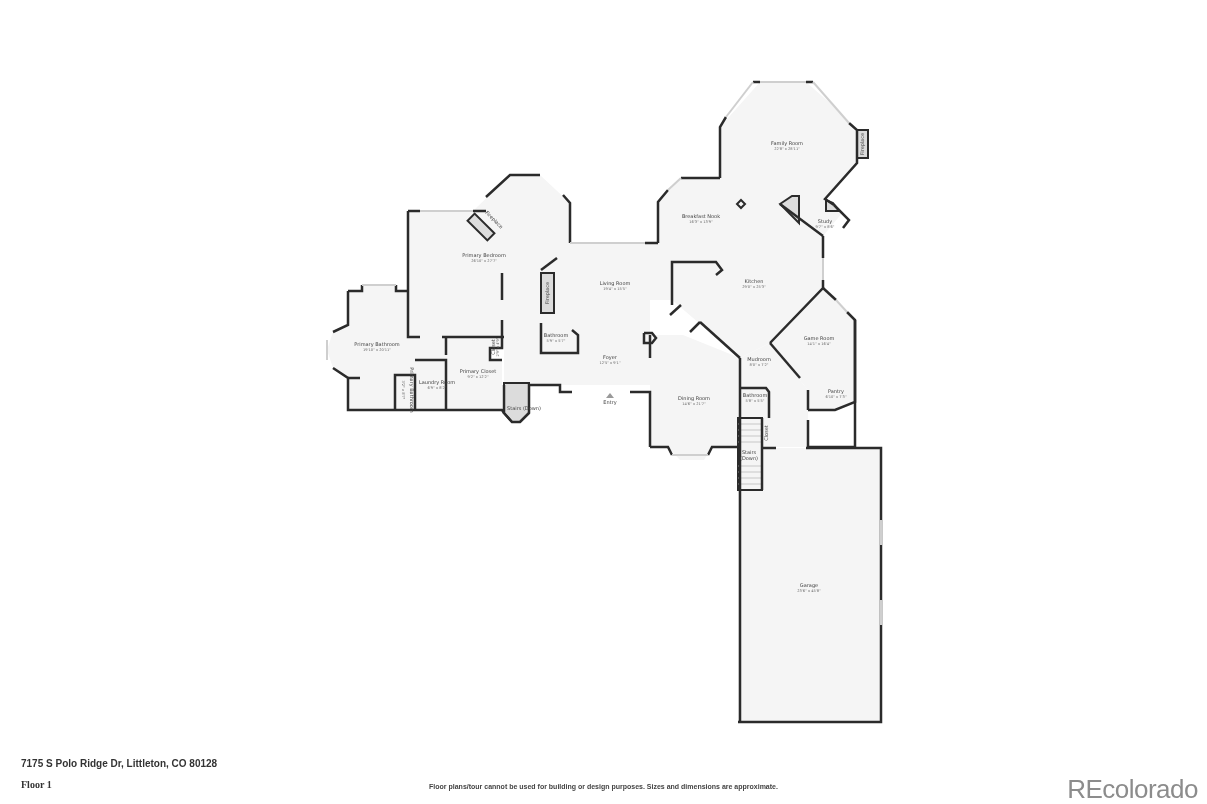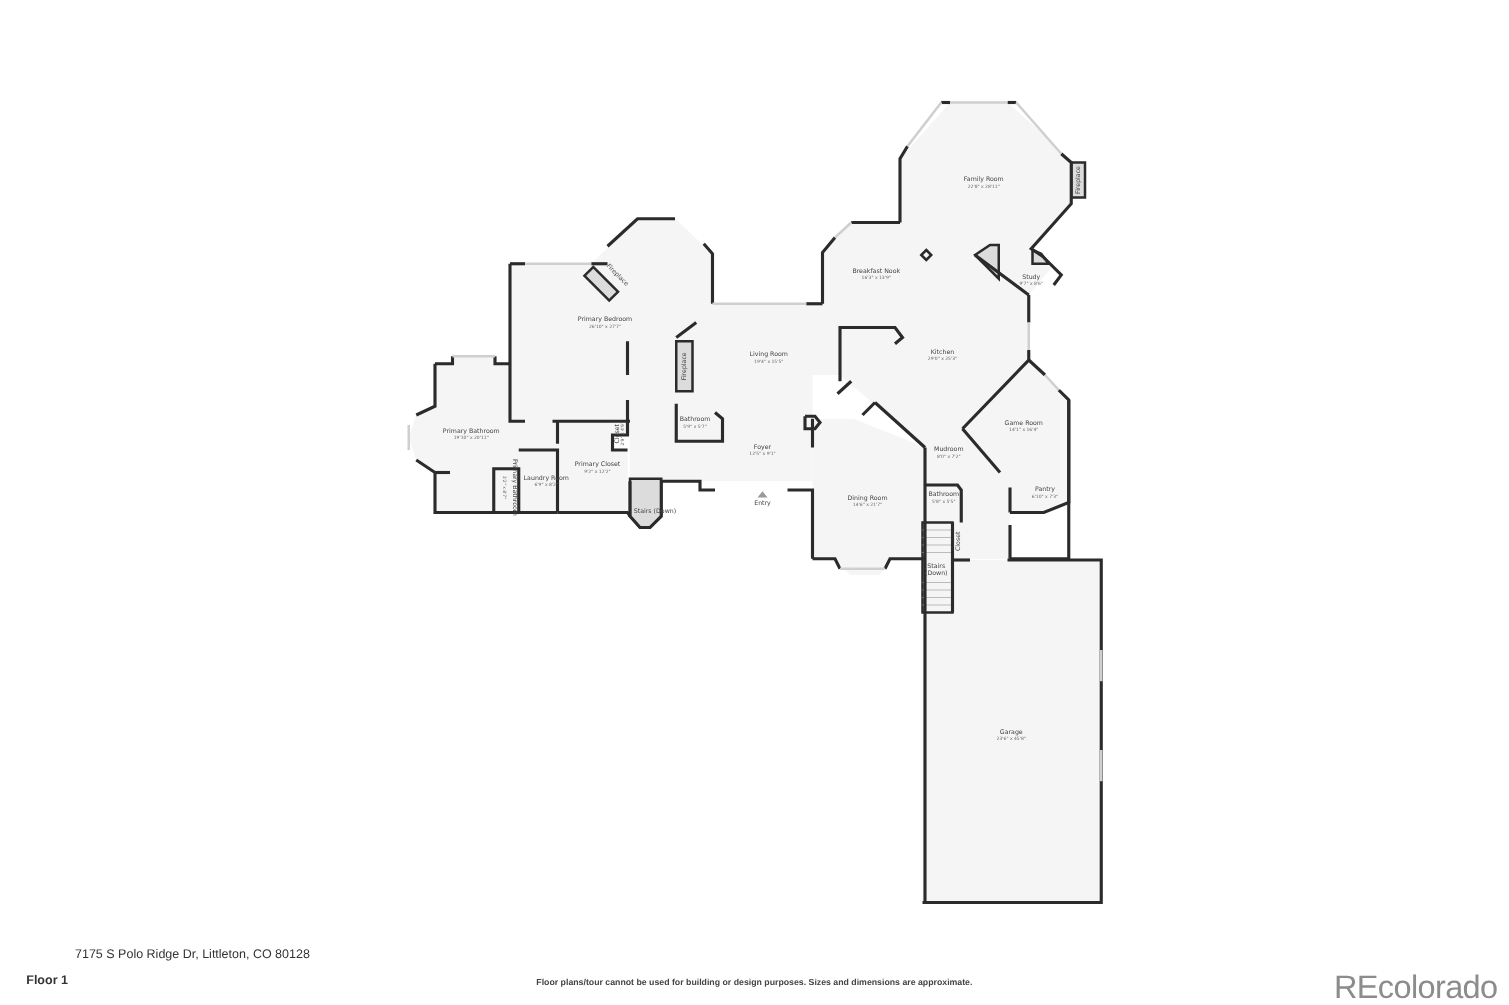--- a/index.html
+++ b/index.html
@@ -1,21 +1,21 @@
 <!DOCTYPE html>
 <html><head>
 <meta charset="utf-8">
 <style>
   html, body { margin:0; padding:0; background:#ffffff; }
   body { width:1207px; height:804px; position:relative; overflow:hidden; font-family:"Liberation Sans", sans-serif; }
   #plan { position:absolute; left:0; top:0; width:1207px; height:804px; }
   .room-label { font-family:"DejaVu Sans", sans-serif; font-size:5px; fill:#444; text-anchor:middle; }
   .room-dim { font-family:"DejaVu Sans", sans-serif; font-size:3.6px; fill:#666; text-anchor:middle; }
-  .footer-address { position:absolute; left:21px; top:758px; font-size:10px; font-weight:normal; color:#333;margin-left:39px; }
-  .footer-floor { position:absolute; left:21px; top:779px; font-size:10px; font-weight:bold; color:#333; }
+  .footer-address { position:absolute; left:21px; top:758px; font-size:10px; font-weight:bold; color:#333; }
+  .footer-floor { position:absolute; left:21px; top:779px; font-size:10px; font-weight:bold; color:#333;font-family:Liberation Serif, serif; }
   .footer-disclaimer { position:absolute; left:0; width:1207px; top:783px; text-align:center; font-size:7px; font-weight:bold; color:#444; }
   .footer-brand { position:absolute; right:9px; top:774px; font-size:26px; color:#8c8c8c; letter-spacing:-0.5px; }
 </style>
 </head>
 <body>
 
 <svg id="plan" viewBox="0 0 1207 804" xmlns="http://www.w3.org/2000/svg">
 
   <g fill="#f5f5f5" stroke="none">
 

